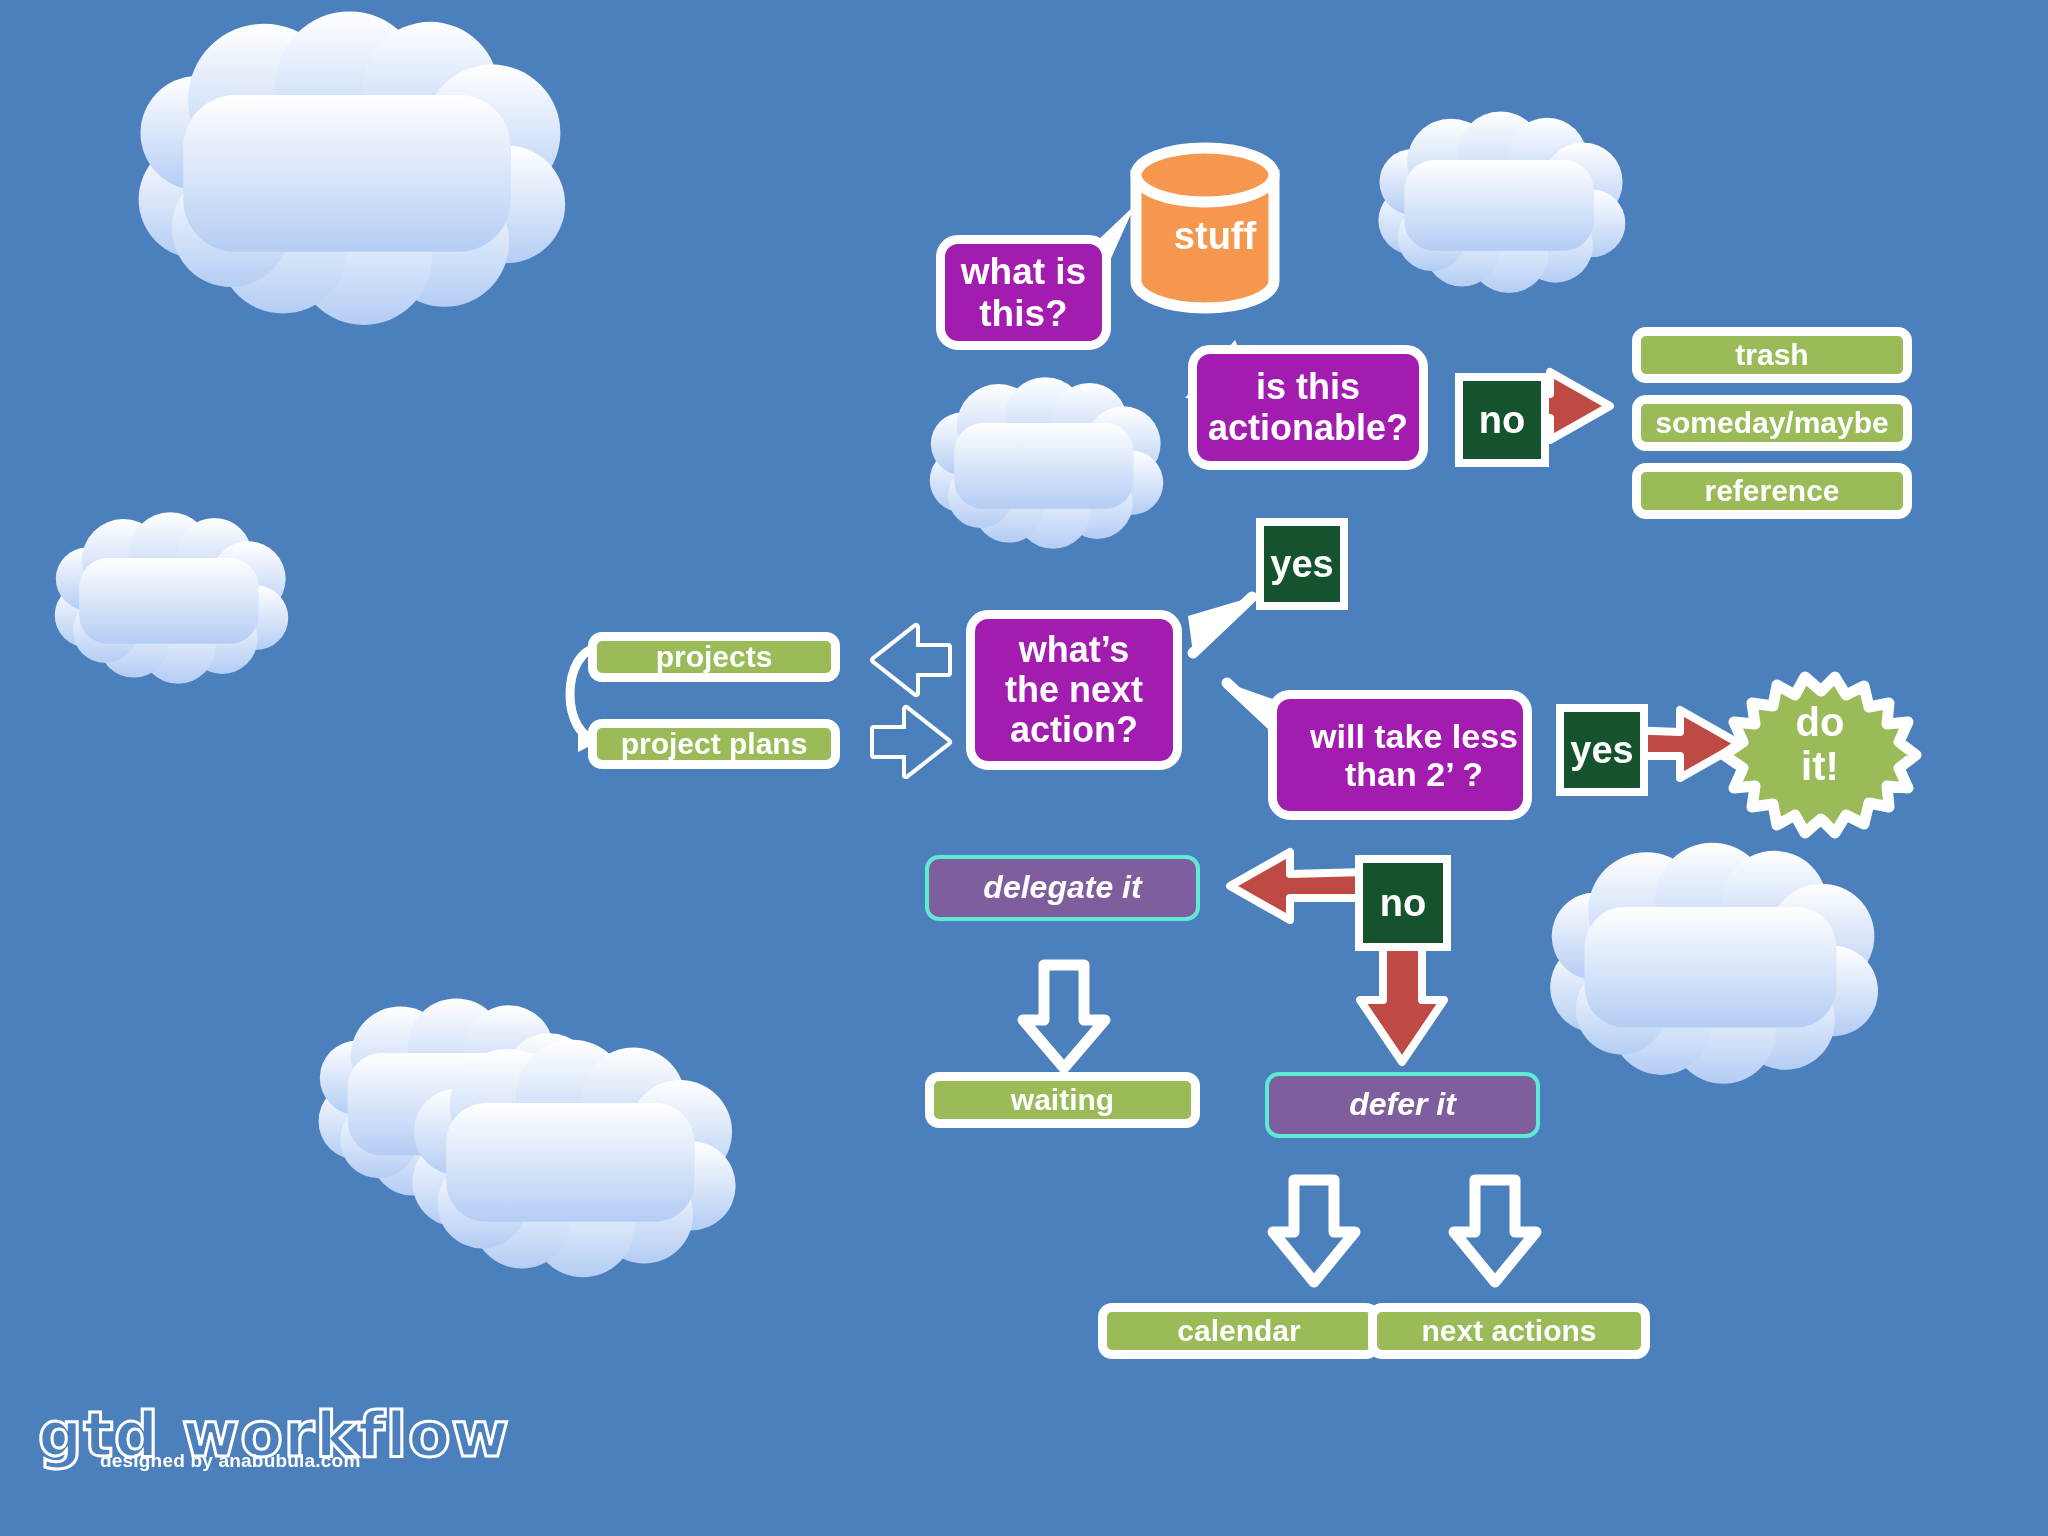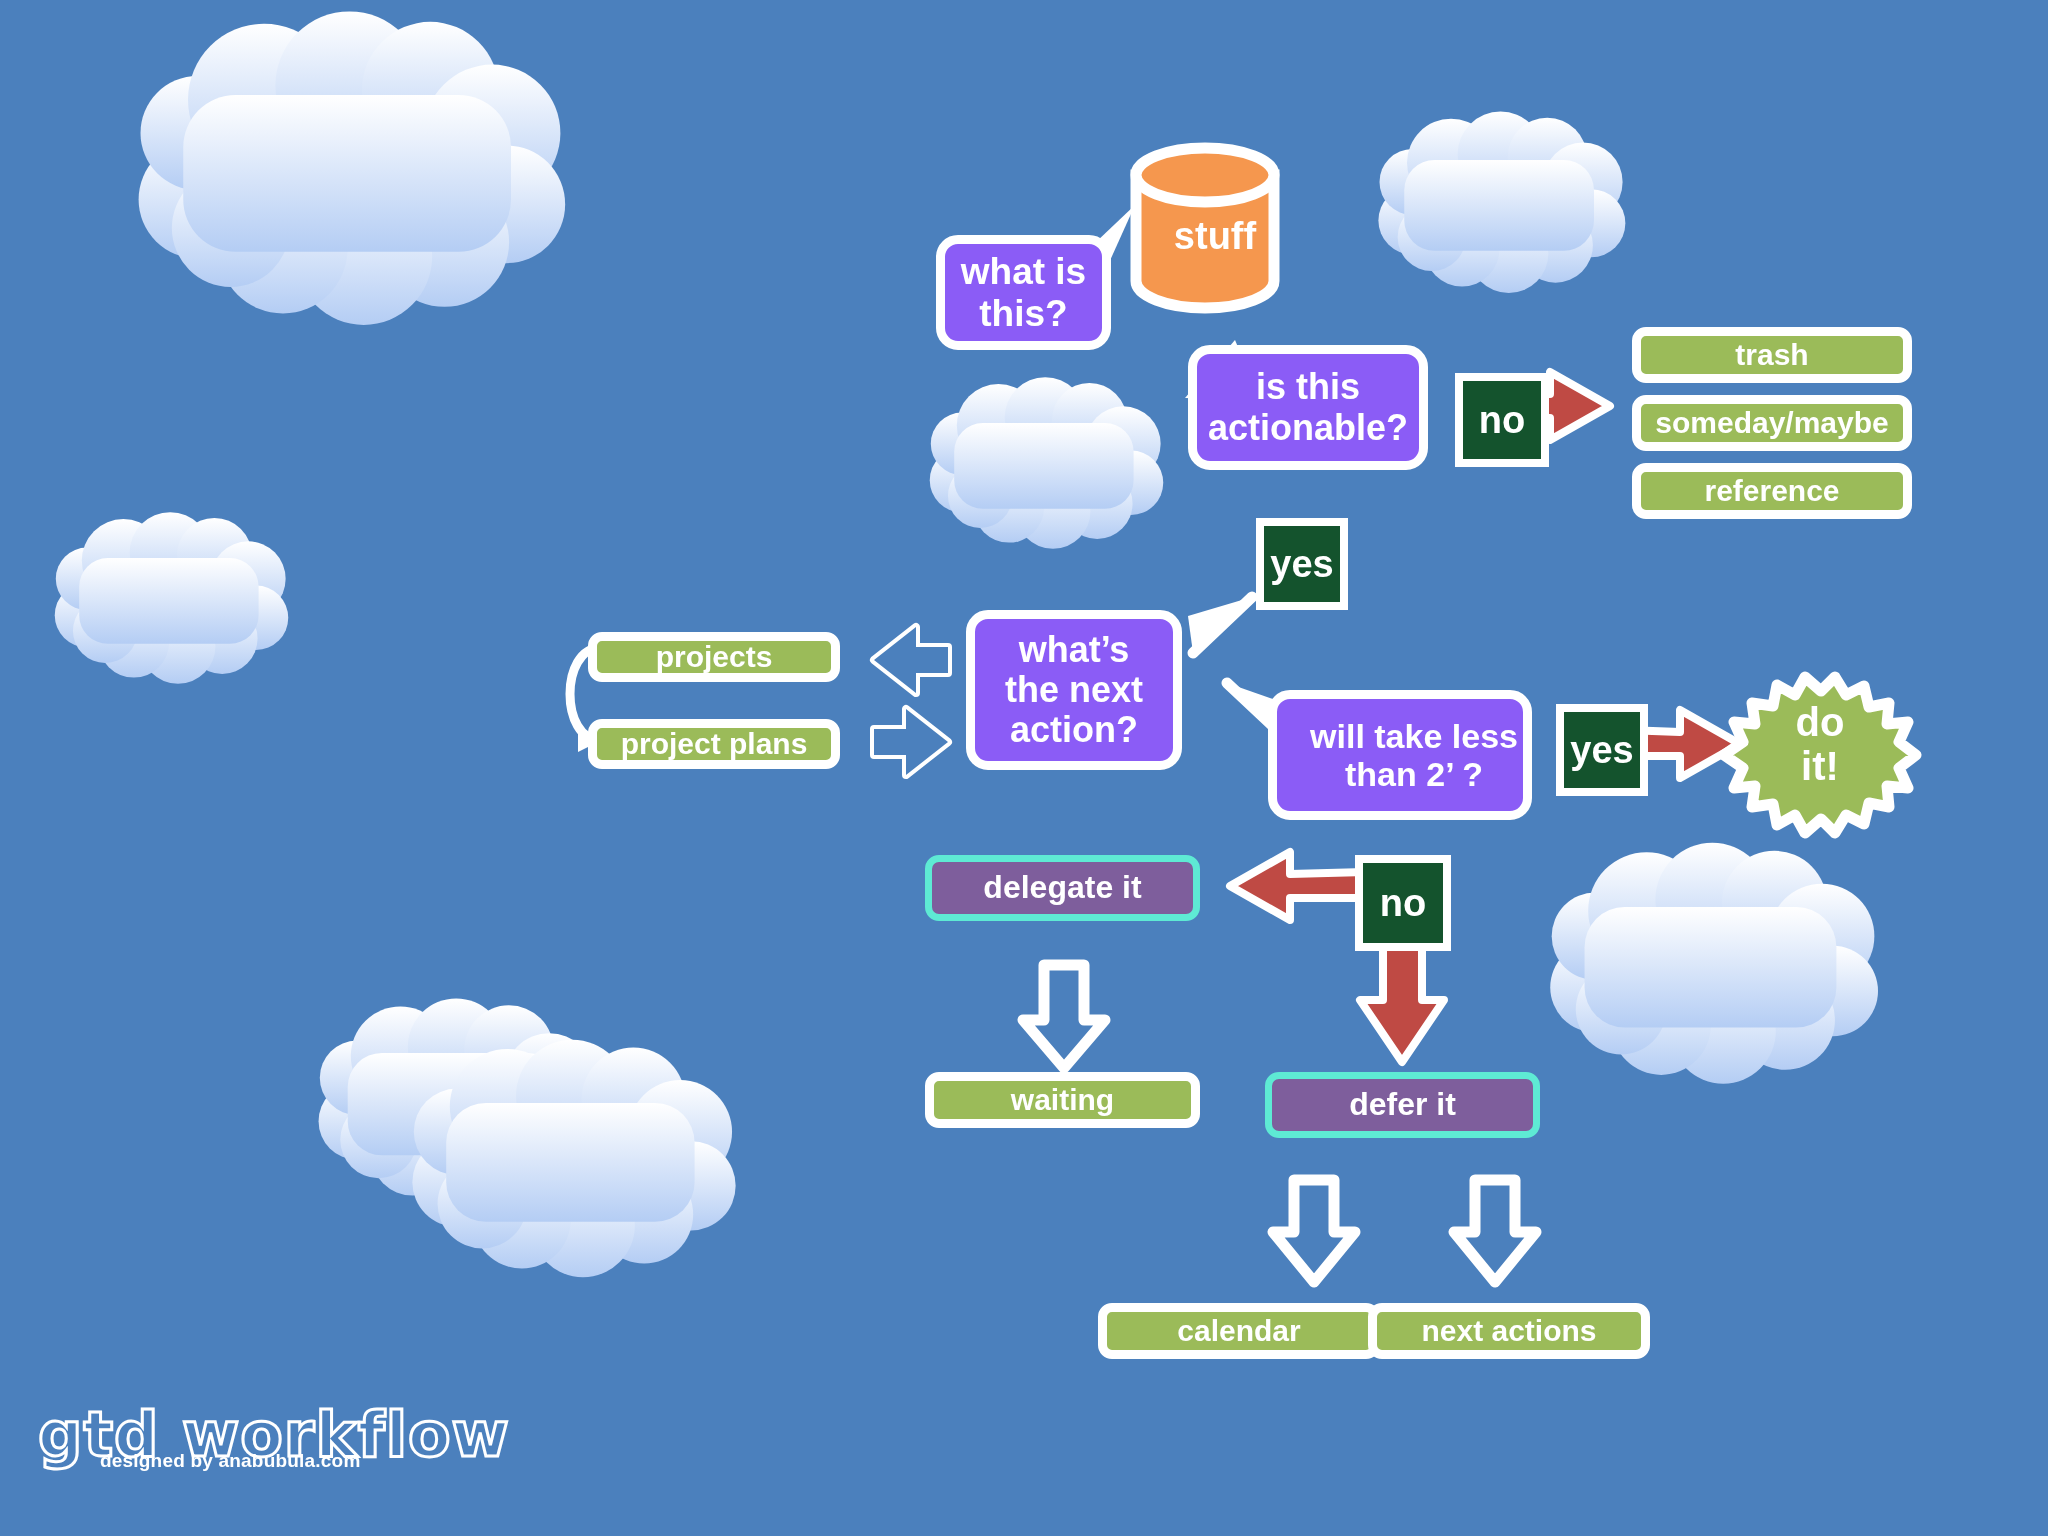--- a/index.html
+++ b/index.html
@@ -27,26 +27,27 @@
 
   
   .green{
     background:#9BBB59;
     border:9px solid #ffffff;
     border-radius:14px;
   }
   
   .purple{
     background:#7E5E9C;
-    border:7px solid #5eead4;
+    border:4px solid #5eead4;
     border-radius:14px;
+    font-style:italic;
   }
   
   .bubble{
-    background:#8b5cf6;
+    background:#a21caf;
     border:9px solid #ffffff;
     border-radius:22px;
   }
   
   .red{
     background:#14532d;
     border:8px solid #ffffff;
   }
 
   .stuff-label{

